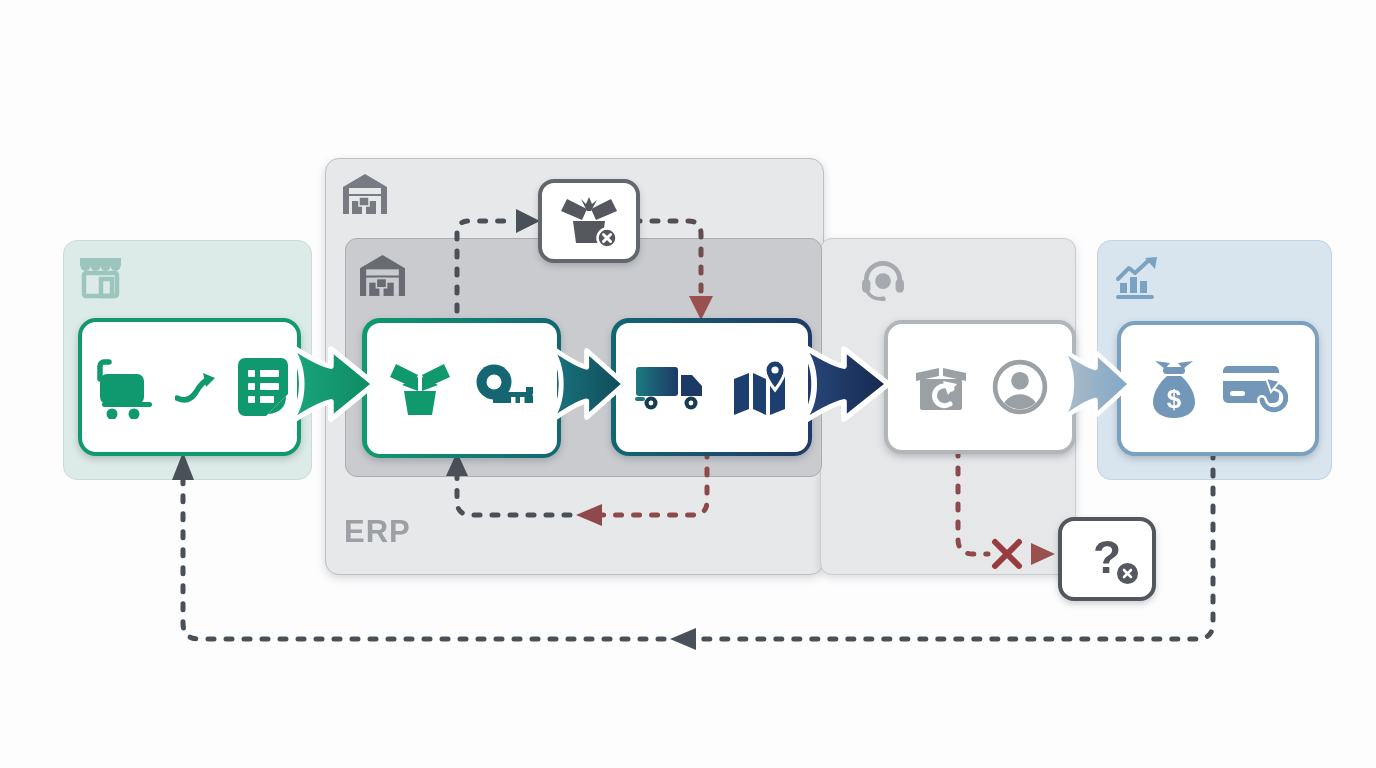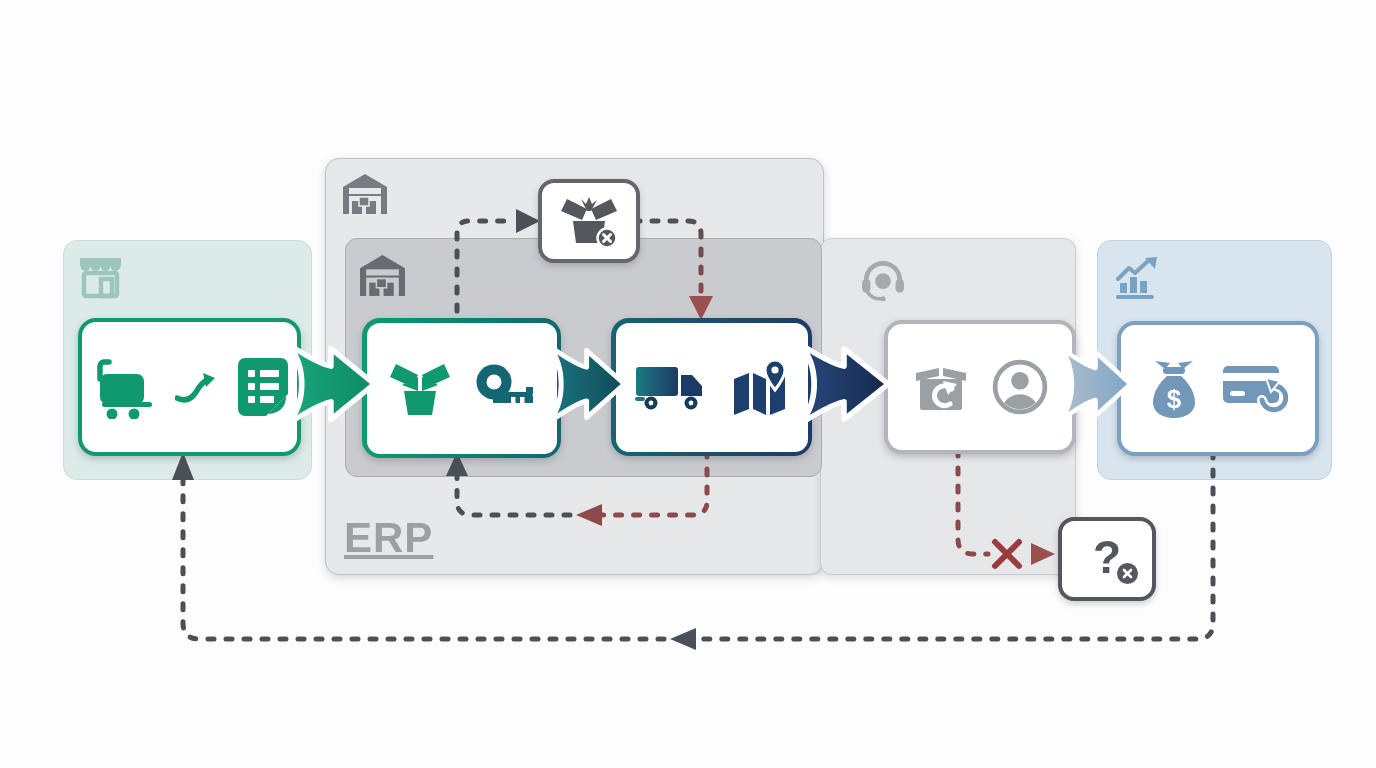--- a/index.html
+++ b/index.html
@@ -5,21 +5,21 @@
   html,body{margin:0;padding:0;background:#ffffff;}
   #canvas{position:relative;width:1376px;height:768px;background:#fdfdfe;overflow:hidden;
           font-family:"Liberation Sans",sans-serif;}
   .panel{position:absolute;border-radius:14px;}
   .p-store{background:#dcebe7;border:1px solid #c7ded8;}
   .p-erp{background:#e7e8ea;border:1.5px solid #bdc0c4;box-shadow:0 3px 8px rgba(70,80,90,.22);}
   .p-wh{background:#c9cbcf;border:1px solid #a9acb0;border-radius:12px;}
   .p-cs{background:#e6e7e9;border:1px solid #c9ccd0;border-radius:12px;box-shadow:0 3px 8px rgba(70,80,90,.18);}
   .p-fin{background:#d9e5ee;border:1px solid #c2d3e1;}
   .corner-icon{position:absolute;}
-  .erp-label{position:absolute;font-size:42px;font-weight:700;color:#9ca0a5;letter-spacing:1px;text-decoration:underline;}
+  .erp-label{position:absolute;font-size:31px;font-weight:700;color:#9ca0a5;letter-spacing:1px;}
   .node{position:absolute;border-radius:18px;display:flex;align-items:center;justify-content:center;
         gap:22px;background:#fff;box-shadow:0 3px 7px rgba(60,70,80,.28);z-index:5;}
   .gnode{position:absolute;border-radius:18px;padding:4.5px;box-shadow:0 3px 7px rgba(60,70,80,.28);z-index:5;}
   .gnode .inner{width:100%;height:100%;background:#fff;border-radius:13px;display:flex;
         align-items:center;justify-content:center;gap:22px;box-sizing:border-box;}
   .smallnode{position:absolute;background:#fff;border-radius:16px;display:flex;align-items:center;
         justify-content:center;box-shadow:0 3px 6px rgba(60,70,80,.25);z-index:5;}
   .flow-arrow{position:absolute;z-index:6;}
   #connectors{position:absolute;left:0;top:0;z-index:4;pointer-events:none;}
   .qmark{font-size:46px;font-weight:800;color:#53575d;line-height:1;position:relative;top:-2px;}

